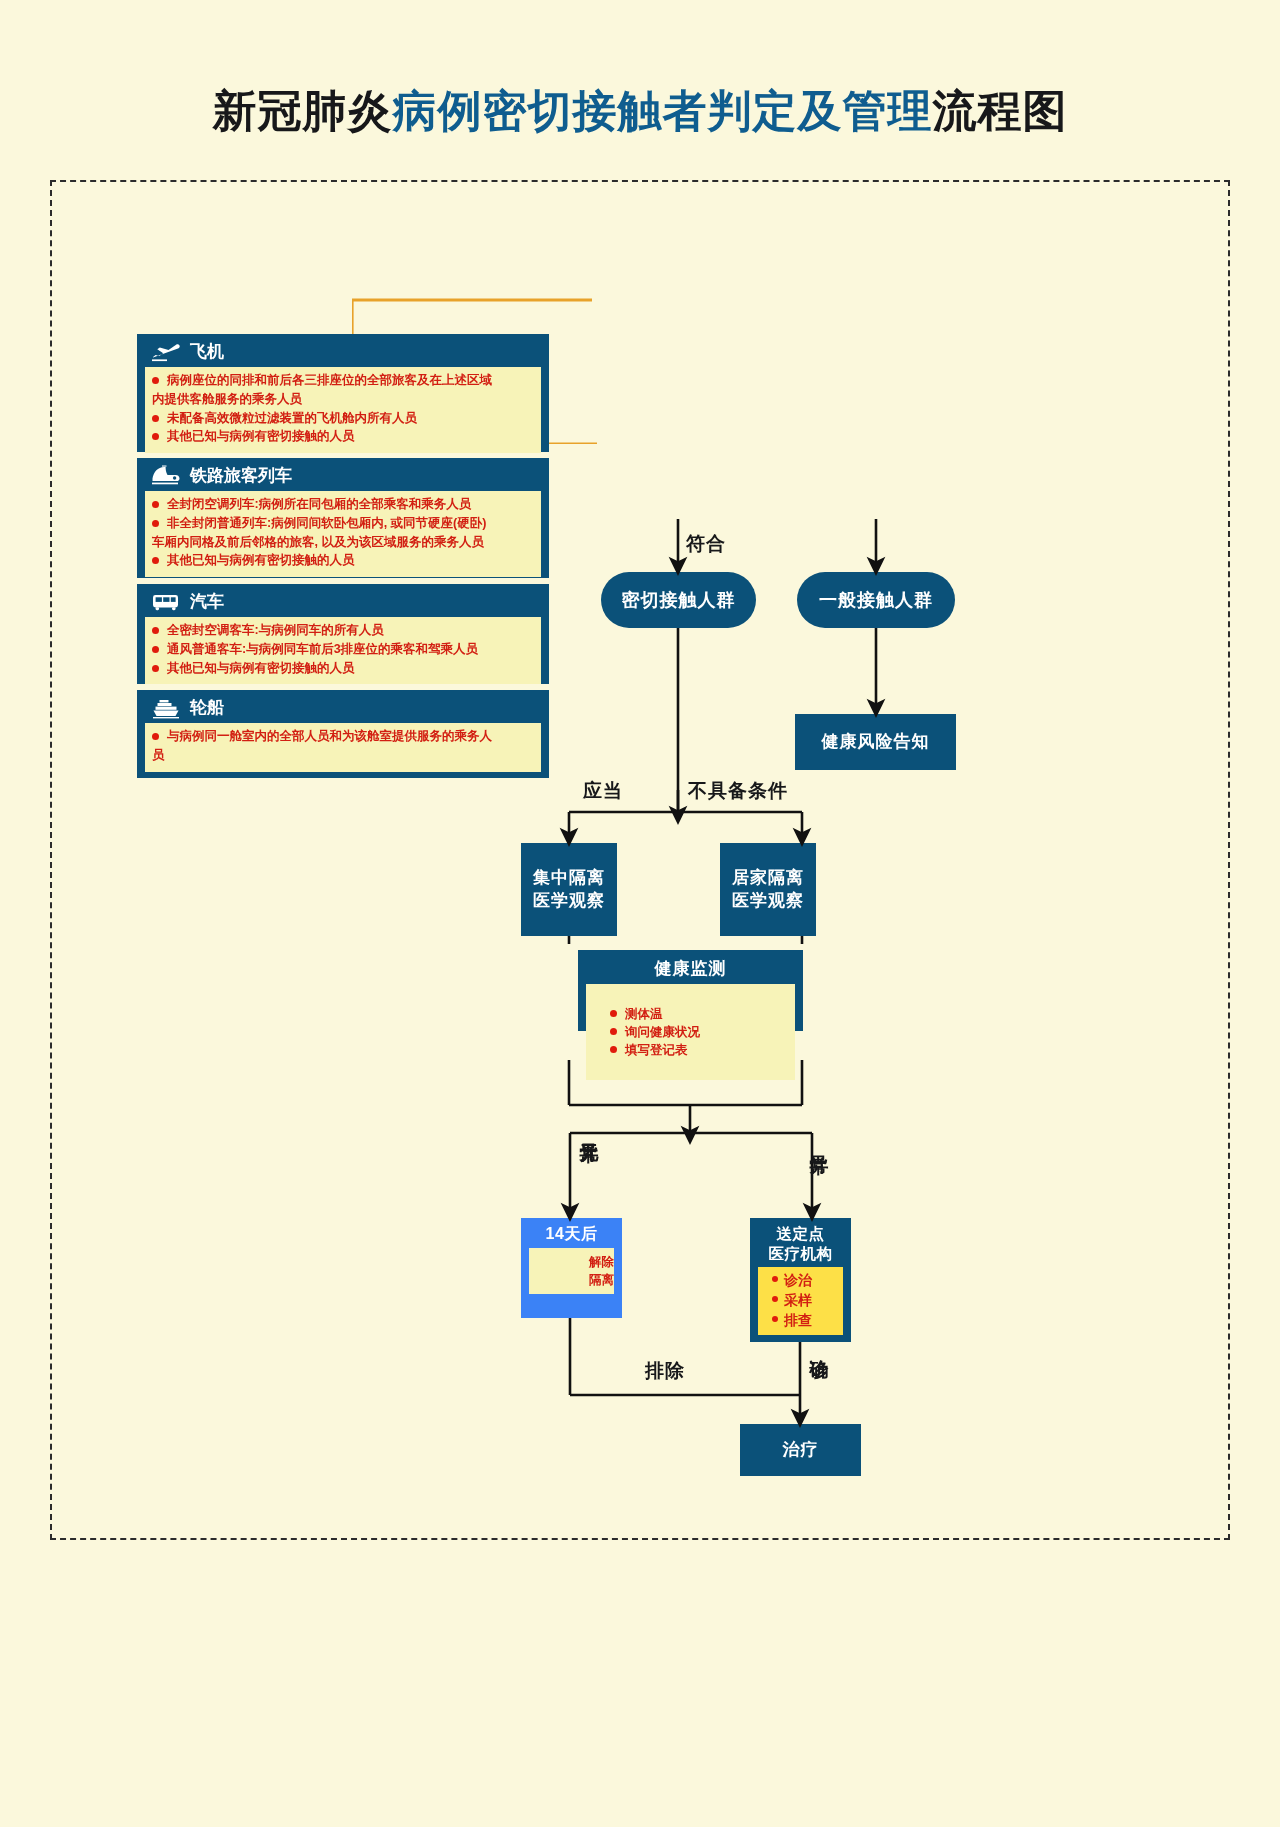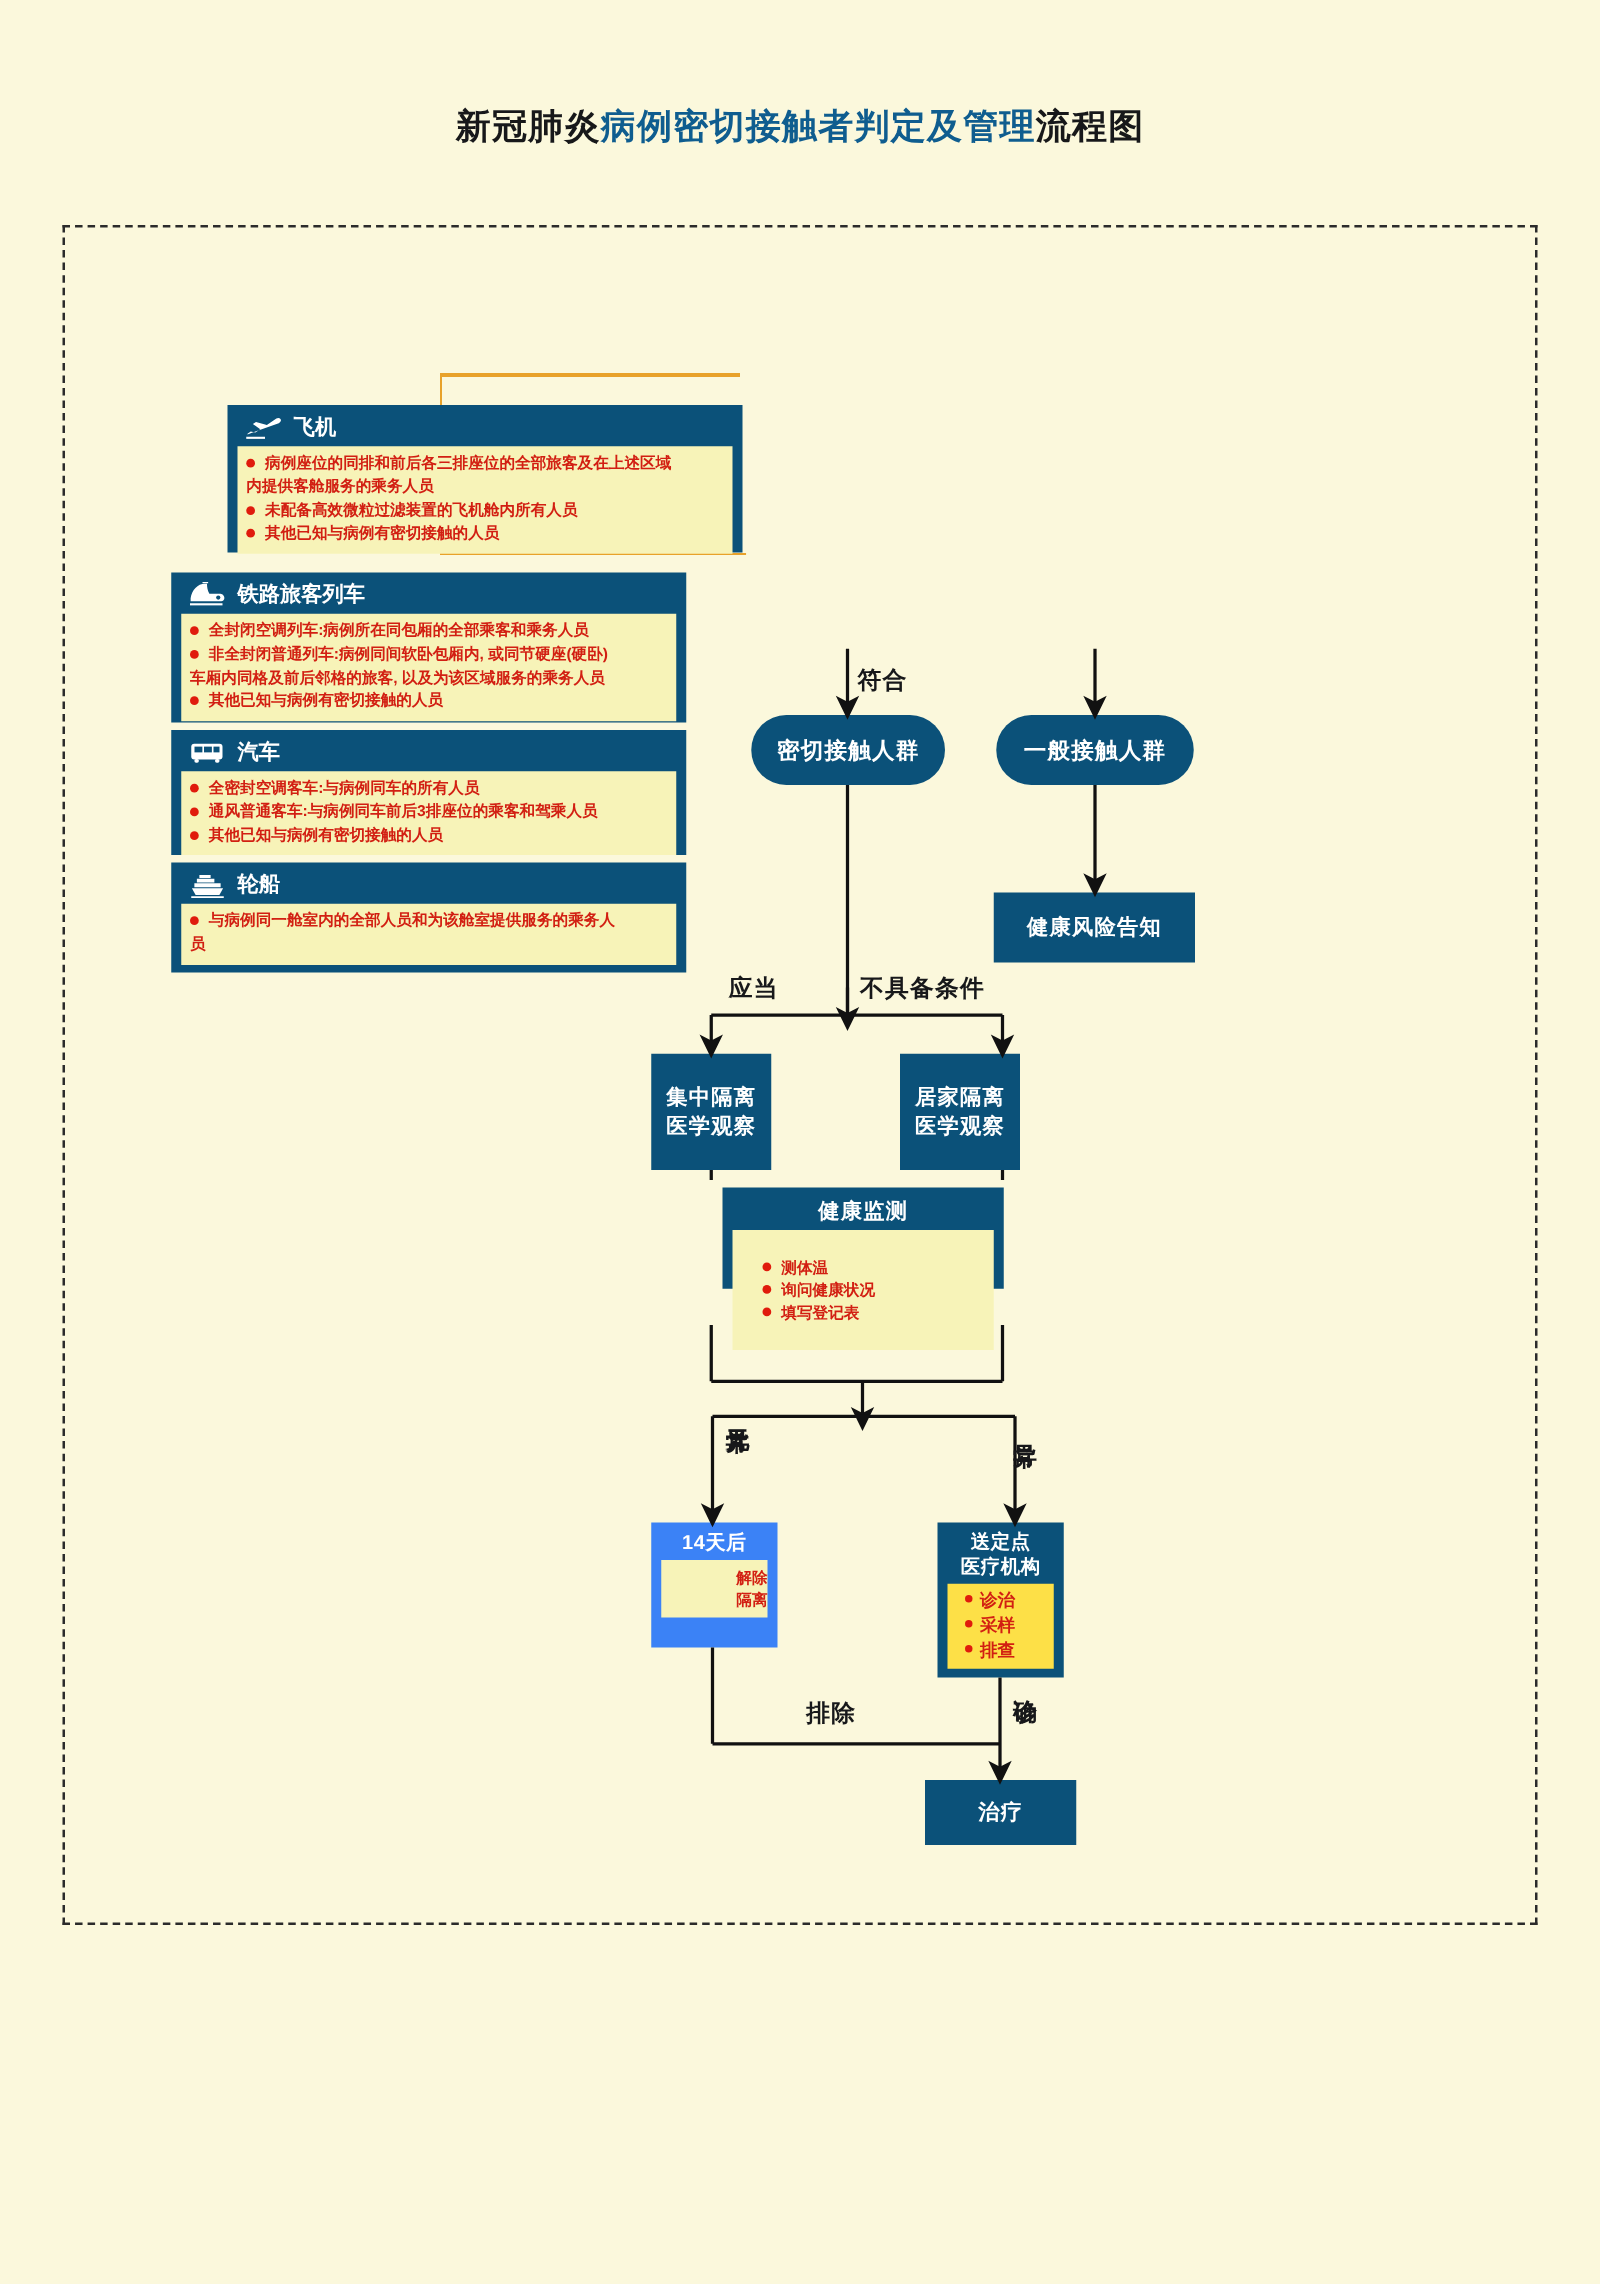--- a/index.html
+++ b/index.html
@@ -6,21 +6,21 @@
   body{
     width:1280px;height:1827px;
     background:#fbf8dc;
     font-family:"Liberation Sans","DejaVu Sans",sans-serif;
     position:relative;overflow:hidden;
   }
   .page{position:absolute;inset:0;}
   
   .title{
     position:absolute;left:0;top:82px;width:1280px;text-align:center;
-    font-size:28px;font-weight:bold;letter-spacing:1px;white-space:nowrap;
+    font-size:44px;font-weight:bold;letter-spacing:1px;white-space:nowrap;
   }
   .title .blk{color:#17181a;}
   .title .blu{color:#0f5d8f;}
   
   .frame{
     position:absolute;left:50px;top:180px;width:1180px;height:1360px;
     border:2px dashed #2b2b2b;box-sizing:border-box;
   }
   
   .panel{position:absolute;background:#0b5179;box-sizing:border-box;}
@@ -109,21 +109,21 @@
   </div>
 
   <div class="frame"></div>
 
   <svg class="orange-path" viewBox="0 0 245 152">
     <polyline points="0,152 0,8 240,8" fill="none" stroke="#e8a22a" stroke-width="3.2"></polyline>
     <polyline points="0,152 245,152" fill="none" stroke="#e8a22a" stroke-width="3.2"></polyline>
   </svg>
 
 
-  <div class="panel" style="left:137px;top:324px;width:412px;height:118px;margin-left:45px;">
+  <div class="panel" style="left:137px;top:334px;width:412px;height:118px;">
     <div class="panel-head">
       <span class="ico">
         <svg width="30" height="22" viewBox="0 0 30 22">
             <path d="M2 16.5 L27 7.5 C28.6 6.9 29.2 5.3 28.4 4.2 C27.7 3.2 26.2 3 25.1 3.8 L17.5 9 L8.8 6.6 L6.3 8.2 L12.2 12.3 L8.3 15 L4.6 14.1 L2 16 Z" fill="#ffffff"></path>
             <rect x="1" y="18.4" width="15" height="1.7" fill="#ffffff"></rect>
           </svg>
       </span>
       <span>飞机</span>
     </div>
     <div class="panel-body">

